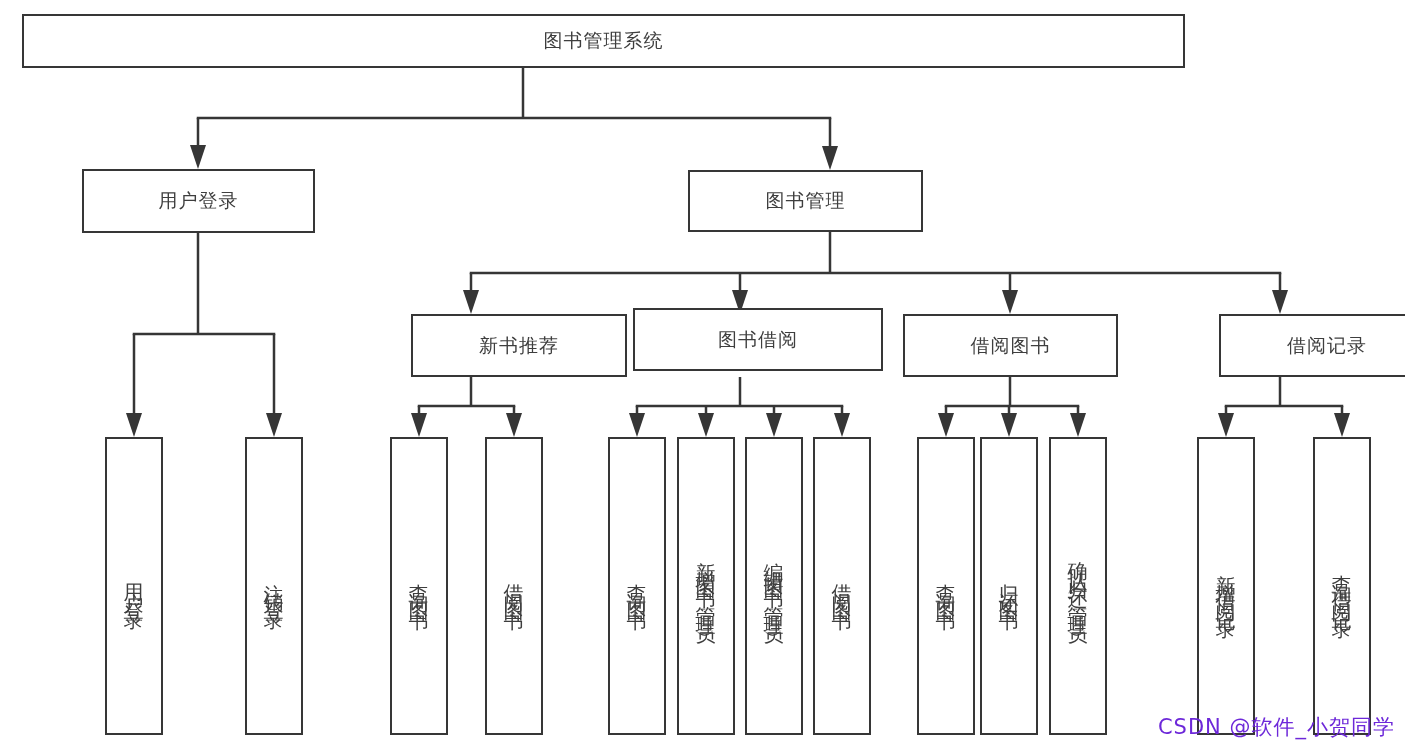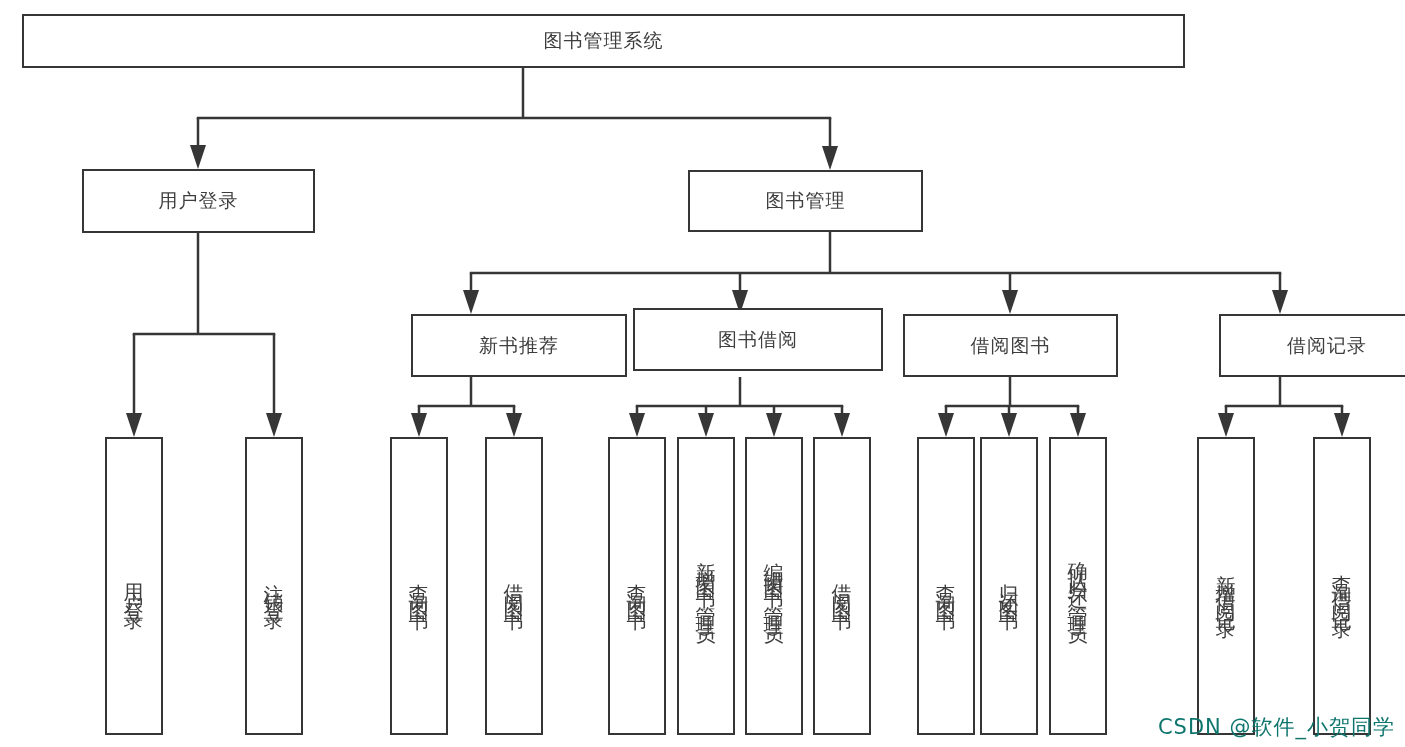--- a/index.html
+++ b/index.html
@@ -14,21 +14,21 @@
     display:flex;align-items:center;justify-content:center;
     font-size:19px;letter-spacing:1px;white-space:nowrap;z-index:2;
   }
   .leaf{
     writing-mode:vertical-rl;text-orientation:mixed;
     font-size:20px;letter-spacing:9px;line-height:1;white-space:normal;
   }
   #connectors{position:absolute;left:0;top:0;z-index:1;}
   #watermark{
     position:absolute;right:10px;bottom:6px;z-index:3;
-    color:#0f766e;font-size:21px;letter-spacing:1px;
+    color:#6d28d9;font-size:21px;letter-spacing:1px;
   }
 </style>
 </head>
 <body>
 
 <div id="canvas">
 
   <svg id="connectors" width="1405" height="747" viewBox="0 0 1405 747">
       <line x1="523" y1="68" x2="523" y2="118" stroke="#363636" stroke-width="2.5"></line>
       <line x1="198" y1="233" x2="198" y2="334" stroke="#363636" stroke-width="2.5"></line>

